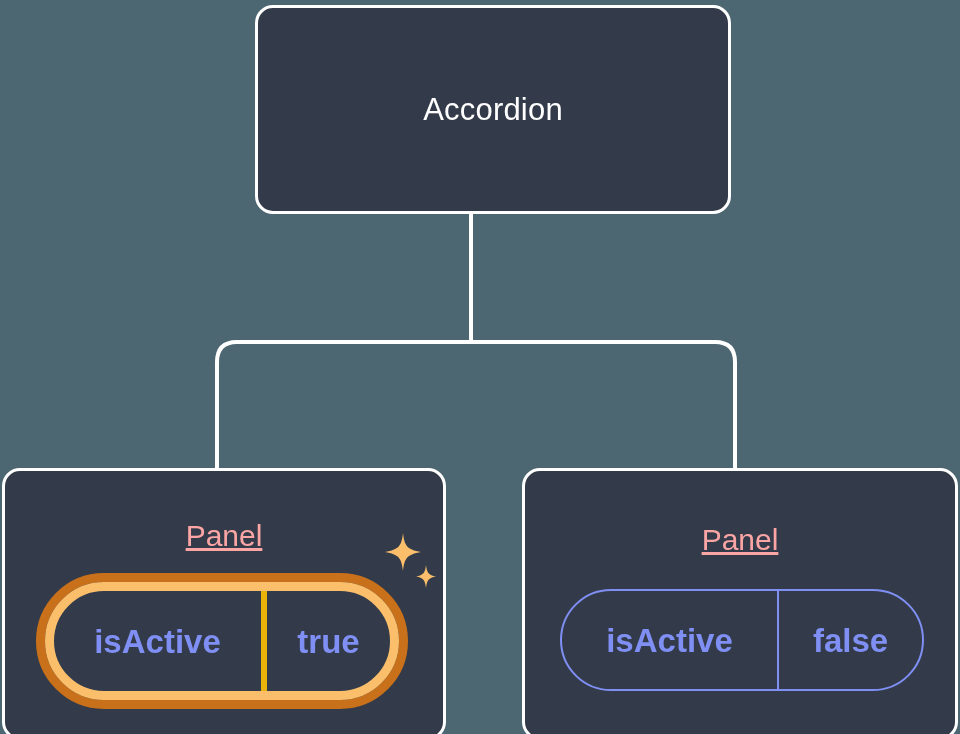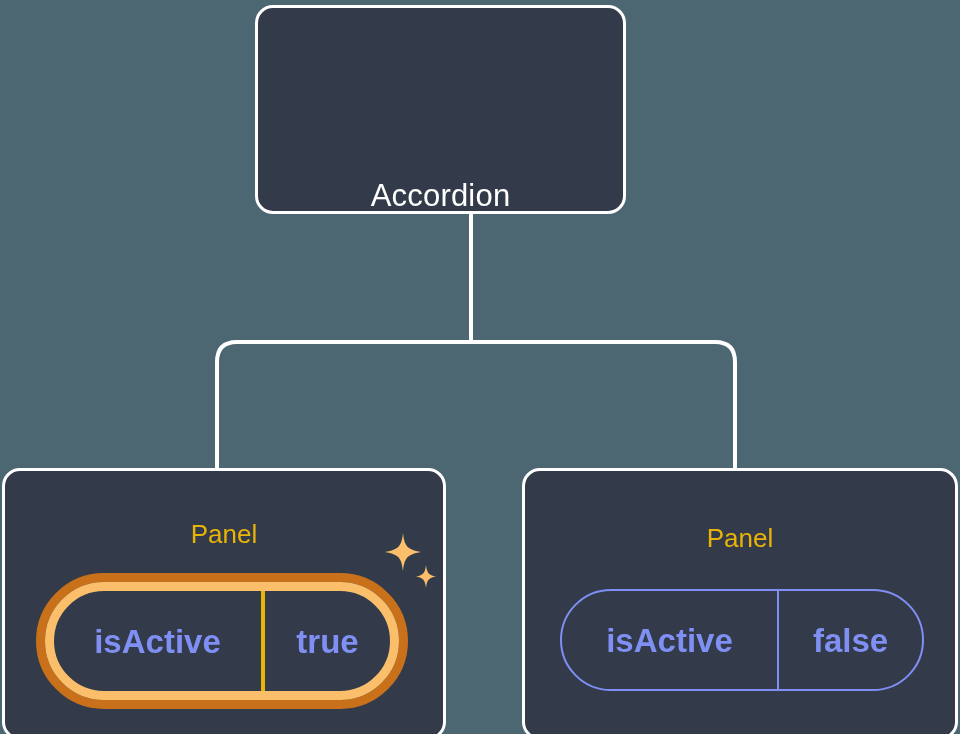--- a/index.html
+++ b/index.html
@@ -37,23 +37,23 @@
     border-radius: 18px;
     display: flex;
     flex-direction: column;
     align-items: center;
   }
 
   
   #node-accordion {
     left: 255px;
     top: 5px;
-    width: 371px;
+    width: 476px;
     height: 209px;
-    justify-content: flex-end;
+    justify-content: center;
   }
   .node-title-root {
     color: #ffffff;
     font-size: 31px;
     font-weight: 400;
     letter-spacing: 0.2px;
     line-height: 1;
   }
 
   
@@ -63,25 +63,26 @@
     width: 444px;
     height: 272px;
   }
   #node-panel-right {
     left: 522px;
     top: 468px;
     width: 436px;
     height: 272px;
   }
   .node-title {
-    color: #eab308;
-    font-size: 26px;
+    color: #fca5a5;
+    font-size: 30px;
     font-weight: 400;
     line-height: 1;
     margin-top: 50px;
+    text-decoration: underline;
   }
   #node-panel-right .node-title {
     margin-top: 54px;
   }
 
   
   .pill-wrap {
     position: absolute;
   }
   .pill {
@@ -157,21 +158,21 @@
   }
   .pill-highlight-mid .pill-key {
     width: 207px;
     padding: 0;
     border: 0;
   }
   .pill-highlight-mid .pill-val {
     flex: 1;
     padding: 0;
     font-weight: bold;
-    border-left: 4px solid #eab308;
+    border-left: 6px solid #eab308;
   }
 
   
   .sparkles {
     position: absolute;
     left: 381px;
     top: 533px;
     width: 60px;
     height: 64px;
     pointer-events: none;

